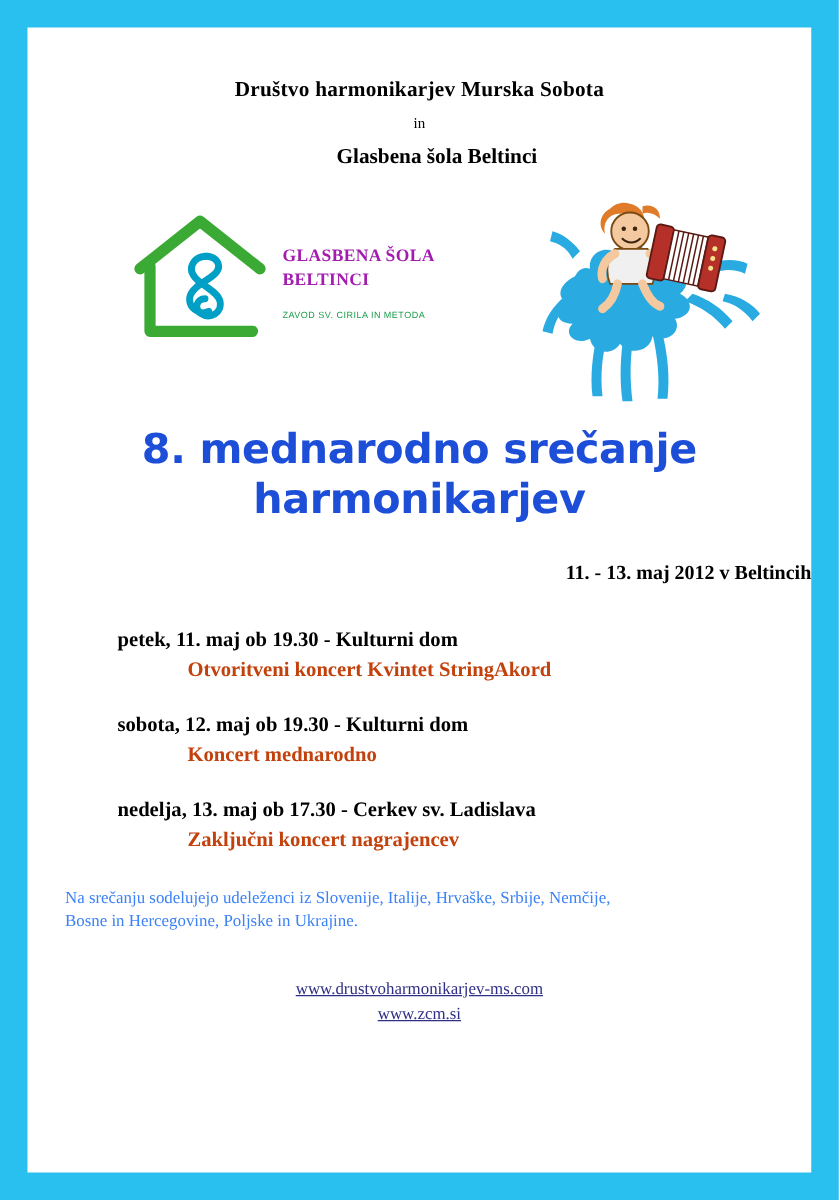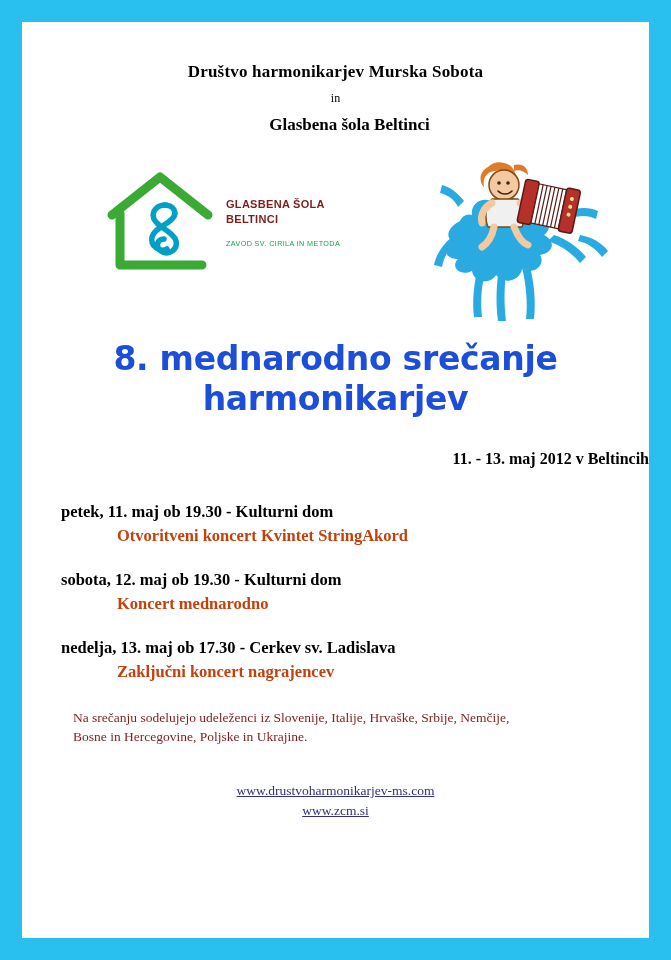--- a/index.html
+++ b/index.html
@@ -70,24 +70,24 @@
     width: 112px;
     height: 110px;
   }
   .gs-text {
     position: absolute;
     left: 122px;
     top: 28px;
     width: 150px;
   }
   .gs-name {
-    font-family: Liberation Sans, sans-serif;
-    font-weight: bold;
-    font-size: 11px;
-    color: #7f1d1d;
+    font-family: Liberation Serif, serif;
+    font-weight: bold;
+    font-size: 14px;
+    color: #a21caf;
     line-height: 1.35;
     letter-spacing: 0.3px;
   }
   .gs-sub {
     font-family: "Liberation Sans", sans-serif;
     font-size: 7.2px;
     color: #1b9d4b;
     letter-spacing: 0.4px;
     margin-top: 12px;
   }
@@ -116,21 +116,21 @@
     text-align: right;
     font-family: "Liberation Serif", serif;
     font-weight: bold;
     font-size: 16px;
     color: #000;
     margin-top: 30px;
   }
 
   .events {
     margin-top: 34px;
-    padding-left: 39px;
+    padding-left: 72px;
   }
   .event {
     margin-bottom: 24px;
   }
   .event-line-1 {
     font-family: "Liberation Serif", serif;
     font-weight: bold;
     font-size: 16.5px;
     color: #000;
   }
@@ -138,26 +138,26 @@
     font-family: "Liberation Serif", serif;
     font-weight: bold;
     font-size: 16.5px;
     color: #c2410c;
     padding-left: 56px;
     margin-top: 4px;
   }
 
   .note {
     margin-top: 26px;
-    padding-left: 51px;
+    padding-left: 30px;
     padding-right: 36px;
     font-family: "Liberation Serif", serif;
     font-size: 13.5px;
     line-height: 1.45;
-    color: #7f1d1d;
+    color: #3b82f6;
   }
 
   .links {
     text-align: center;
     margin-top: 36px;
   }
   .link {
     display: block;
     font-family: "Liberation Serif", serif;
     font-size: 13.5px;

